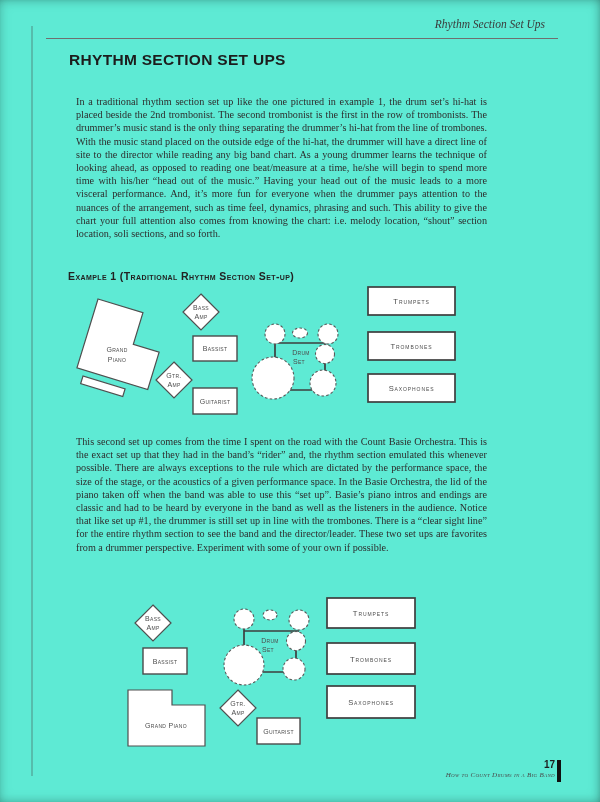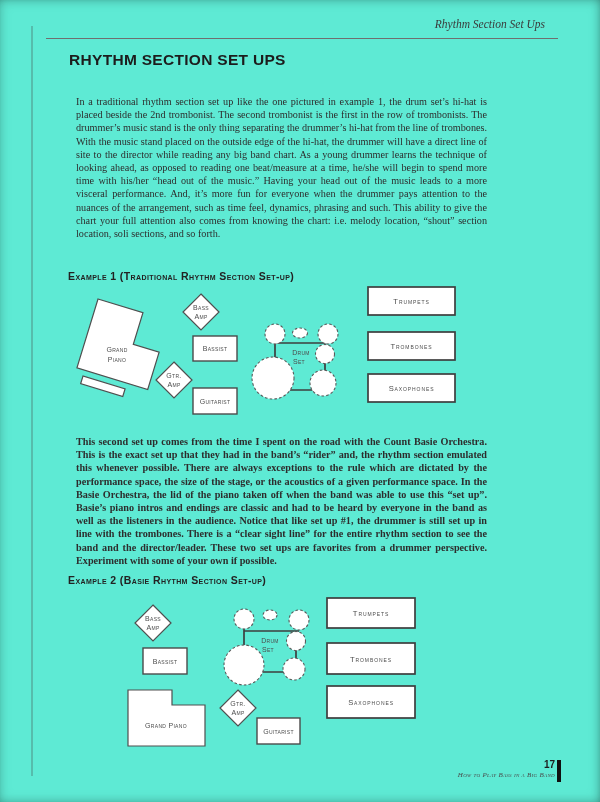--- a/index.html
+++ b/index.html
@@ -21,21 +21,21 @@
   .running-head{position:absolute;top:18px;right:55px;
     font-style:italic;font-size:11.5px;color:#3a3a3a;}
   .head-rule{position:absolute;top:38px;left:46px;right:42px;height:0;
     border-top:1.2px solid #6f6f6f;}
   .page-title{position:absolute;top:51px;left:69px;margin:0;
     font-family:"Liberation Sans",sans-serif;font-weight:700;font-size:15.5px;
     letter-spacing:.3px;color:#1c1c1c;}
   .para{position:absolute;left:68px;width:411px;margin:8px;
     font-size:10.2px;line-height:13.2px;text-align:justify;color:#2d2d2d;}
   #para1{top:87px;}
-  #para2{top:427px;font-weight:bold;}
+  #para2{top:427px;}
   .example-heading{position:absolute;left:68px;
     font-family:"Liberation Sans",sans-serif;font-weight:700;font-size:10.5px;
     font-variant:small-caps;letter-spacing:.4px;color:#222;}
   #ex1-heading{top:270px;}
   #ex2-heading{top:574px;}
   .diagram{position:absolute;left:60px;}
   #diagram1{top:283px;}
   #diagram2{top:593px;}
   svg text{font-family:"Liberation Sans",sans-serif;font-variant:small-caps;
     fill:#4c4c4c;text-anchor:middle;}
@@ -129,21 +129,20 @@
       <text class="lbl-box" x="351.5" y="66">Trombones</text>
     </g>
     <g>
       <rect class="box" x="308" y="91" width="87" height="28"></rect>
       <text class="lbl-box" x="351.5" y="108">Saxophones</text>
     </g>
   </svg>
 
   <p class="para" id="para2">This second set up comes from the time I spent on the road with the Count Basie Orchestra. This is the exact set up that they had in the band’s “rider” and, the rhythm section emulated this whenever possible. There are always exceptions to the rule which are dictated by the performance space, the size of the stage, or the acoustics of a given performance space. In the Basie Orchestra, the lid of the piano taken off when the band was able to use this “set up”. Basie’s piano intros and endings are classic and had to be heard by everyone in the band as well as the listeners in the audience. Notice that like set up #1, the drummer is still set up in line with the trombones. There is a “clear sight line” for the entire rhythm section to see the band and the director/leader. These two set ups are favorites from a drummer perspective. Experiment with some of your own if possible.</p>
 
-  <div class="example-heading" id="ex2-heading">Example 2 (Basie Rhythm Section Set-up)</div>
 
   <svg id="diagram2" class="diagram" width="400" height="165" viewBox="0 0 400 165">
 
     <g>
       <polygon class="diamond" points="93,12 111,30 93,48 75,30"></polygon>
       <text class="lbl" x="93" y="28">Bass</text>
       <text class="lbl" x="93" y="37">Amp</text>
     </g>
 
     <g>
@@ -190,16 +189,16 @@
       <rect class="box" x="267" y="50" width="88" height="31"></rect>
       <text class="lbl-box" x="311" y="68.5">Trombones</text>
     </g>
     <g>
       <rect class="box" x="267" y="93" width="88" height="32"></rect>
       <text class="lbl-box" x="311" y="112">Saxophones</text>
     </g>
   </svg>
 
   <div class="footer-page">17</div>
-  <div class="footer-book">How to Play Bass in a Big Band</div>
+  <div class="footer-book">How to Count Drums in a Big Band</div>
   <div class="footer-bar"></div>
 
 </div>
 
 </body></html>

